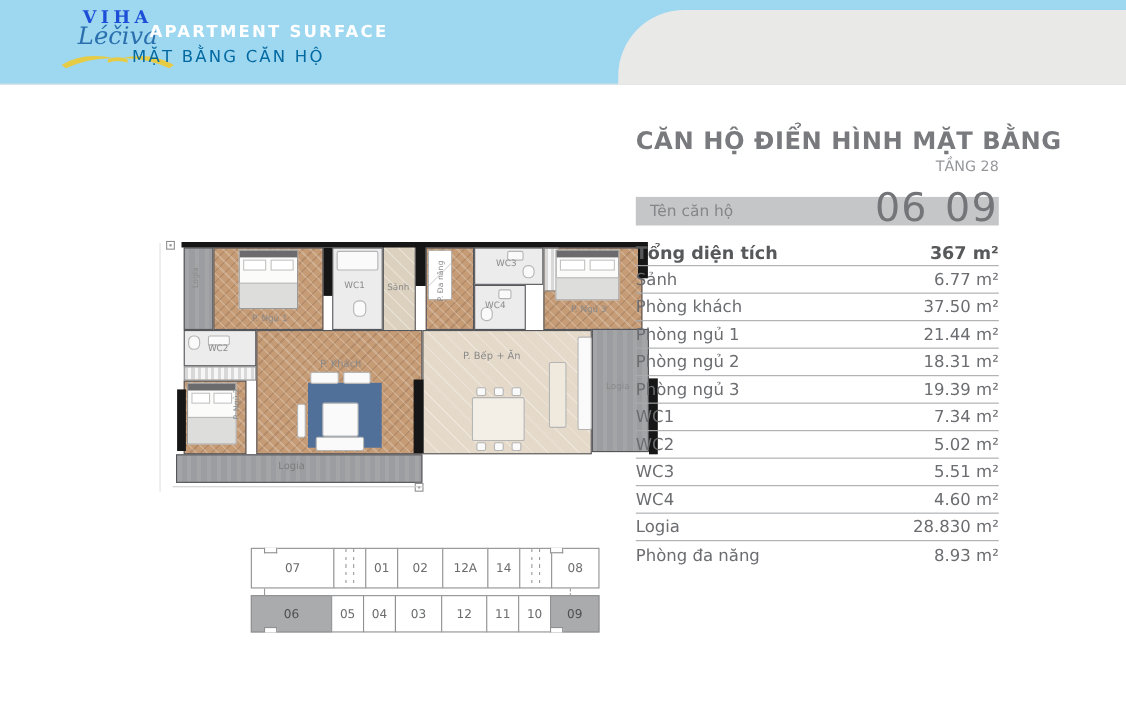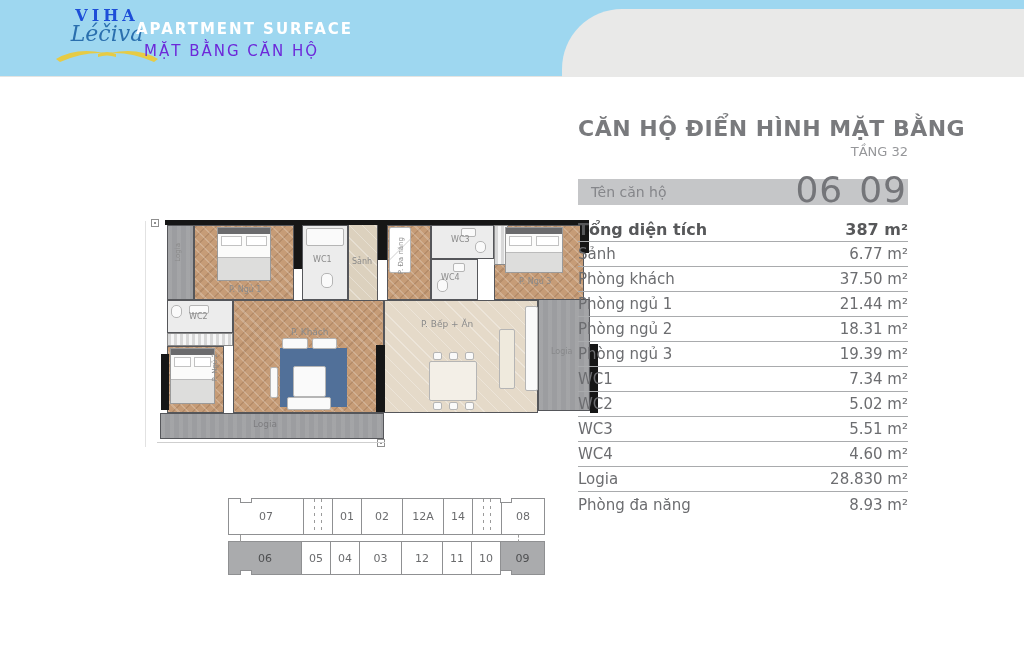--- a/index.html
+++ b/index.html
@@ -11,22 +11,22 @@
             background:#9ed7f0; border-bottom:1px solid #e4e4e2; }
   #banner-wave { position:absolute; left:562px; top:9px; right:0; height:68px;
                  background:#e9e9e8; border-top-left-radius:60px; }
   #logo { position:absolute; left:52px; top:6px; width:110px; text-align:center; }
   #logo-viha { font-family:"DejaVu Serif", serif; font-size:16px; letter-spacing:4px;
                color:#1d4ed8; font-weight:bold; }
   #logo-leciva { font-family:"DejaVu Serif", serif; font-style:italic; font-weight:normal;
                  font-size:22px; color:#2a6fae; margin-top:-4px;text-align:center; }
   #hdr-title { position:absolute; left:136px; top:20px; font-size:15px; font-weight:bold;
                color:#ffffff; letter-spacing:2px; }
-  #hdr-sub   { position:absolute; left:144px; top:42px; font-size:15px;
-               color:#6d28d9; letter-spacing:2px; }
+  #hdr-sub   { position:absolute; left:120px; top:42px; font-size:15px;
+               color:#0369a1; letter-spacing:2px; }
 
   
   #panel { position:absolute; left:578px; top:116px; width:330px; }
   #panel-title { font-size:22px; font-weight:bold; color:#797a7d; text-align:right;
                  letter-spacing:.5px; white-space:nowrap; }
   #panel-floor { font-size:13px; color:#96979a; text-align:right; margin-top:3px; }
   #unit-band { position:relative; margin-top:20px; height:26px; background:#c5c6c8; }
   #unit-band .blabel { position:absolute; left:13px; top:5px; font-size:14px; color:#85868a; }
   #units { position:absolute; right:1px; bottom:-3px; font-size:36px; color:#747579;
            line-height:1; letter-spacing:1px; }
@@ -196,33 +196,33 @@
   <div class="rlabel big" style="left:100px;top:208px;color:#7e7e80;">Logia</div>
   <div class="rlabel" style="left:398px;top:136px;color:#88898b;">Logia</div>
 
   <div class="marker" style="left:-2px;top:8px;"></div>
   <div class="marker" style="left:224px;top:228px;"></div>
   <div style="position:absolute;left:4px;top:231px;width:228px;height:1px;background:#cfcfcf;"></div>
 </div>
 
 <div id="panel">
   <div id="panel-title">CĂN HỘ ĐIỂN HÌNH MẶT BẰNG</div>
-  <div id="panel-floor">TẦNG 32</div>
+  <div id="panel-floor">TẦNG 28</div>
 
   <div id="unit-band">
     <span class="blabel">Tên căn hộ</span>
     <span id="units">
       <span>06</span><span class="u2">09</span>
     </span>
   </div>
 
   <div id="area-table">
     <div class="trow bold">
         <span>Tổng diện tích</span>
-        <span>387 m²</span>
+        <span>367 m²</span>
       </div>
     <div class="trow">
         <span>Sảnh</span>
         <span>6.77 m²</span>
       </div>
     <div class="trow">
         <span>Phòng khách</span>
         <span>37.50 m²</span>
       </div>
     <div class="trow">

